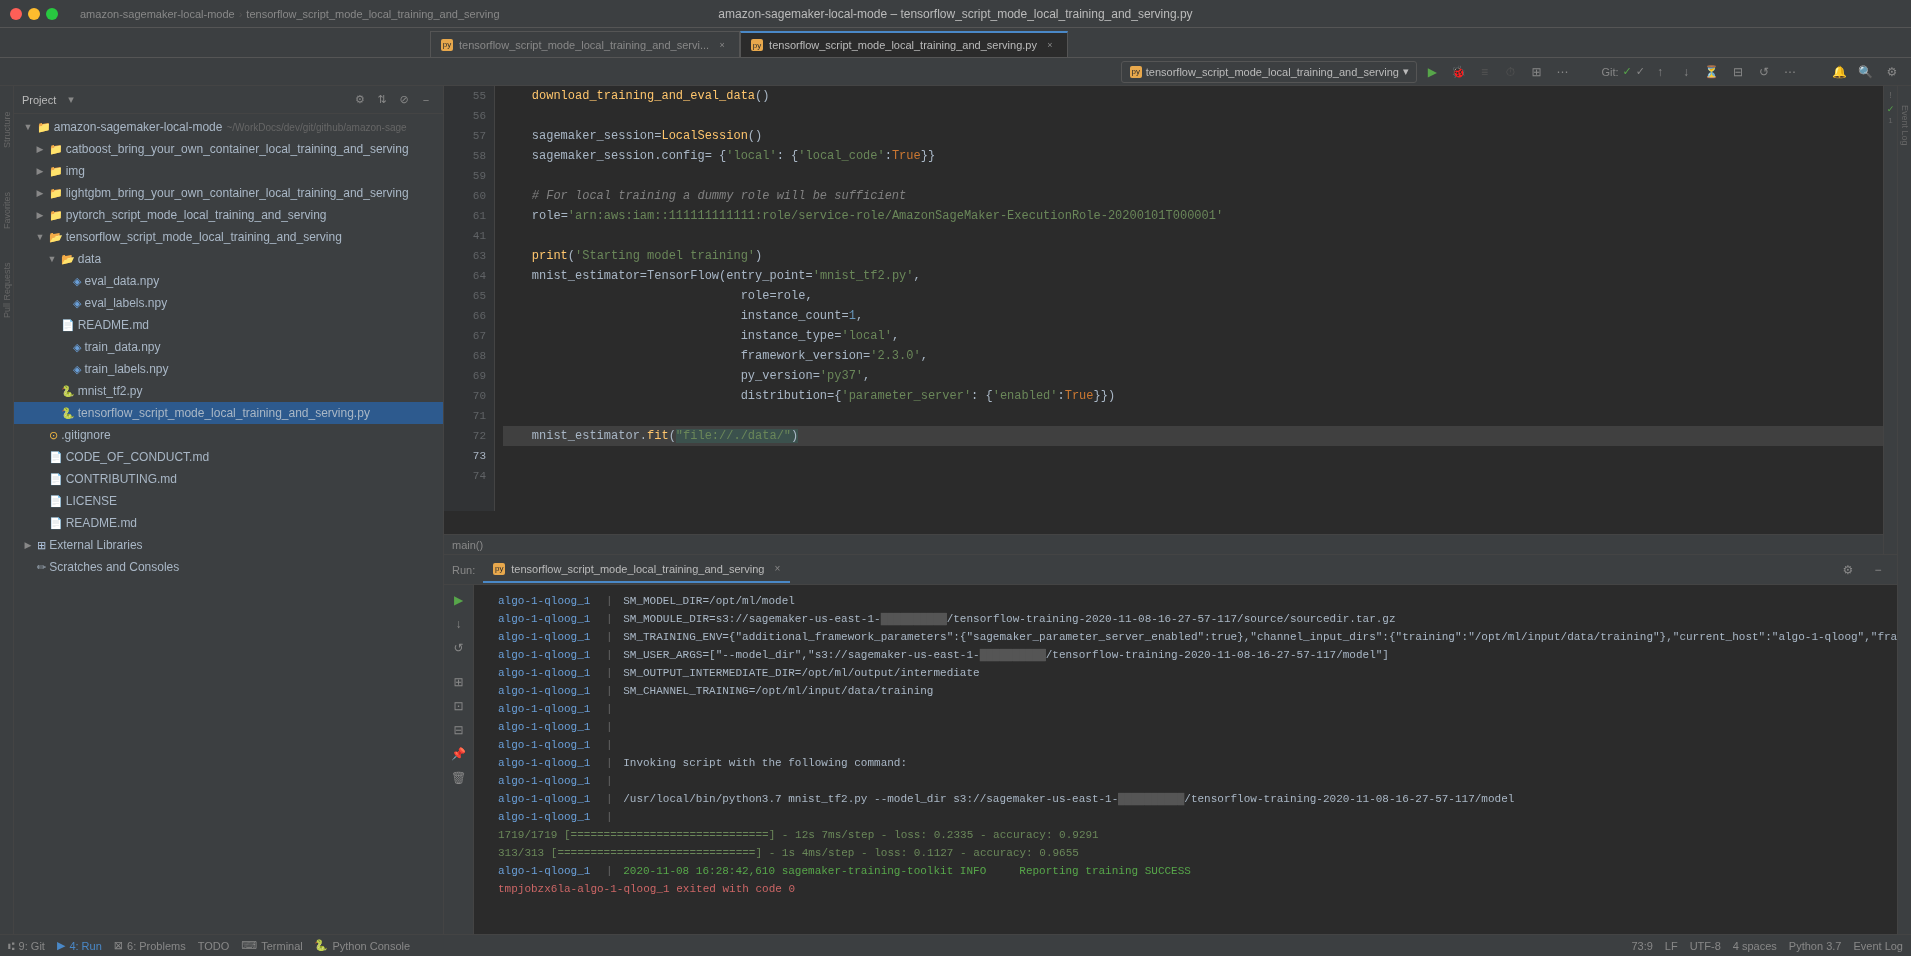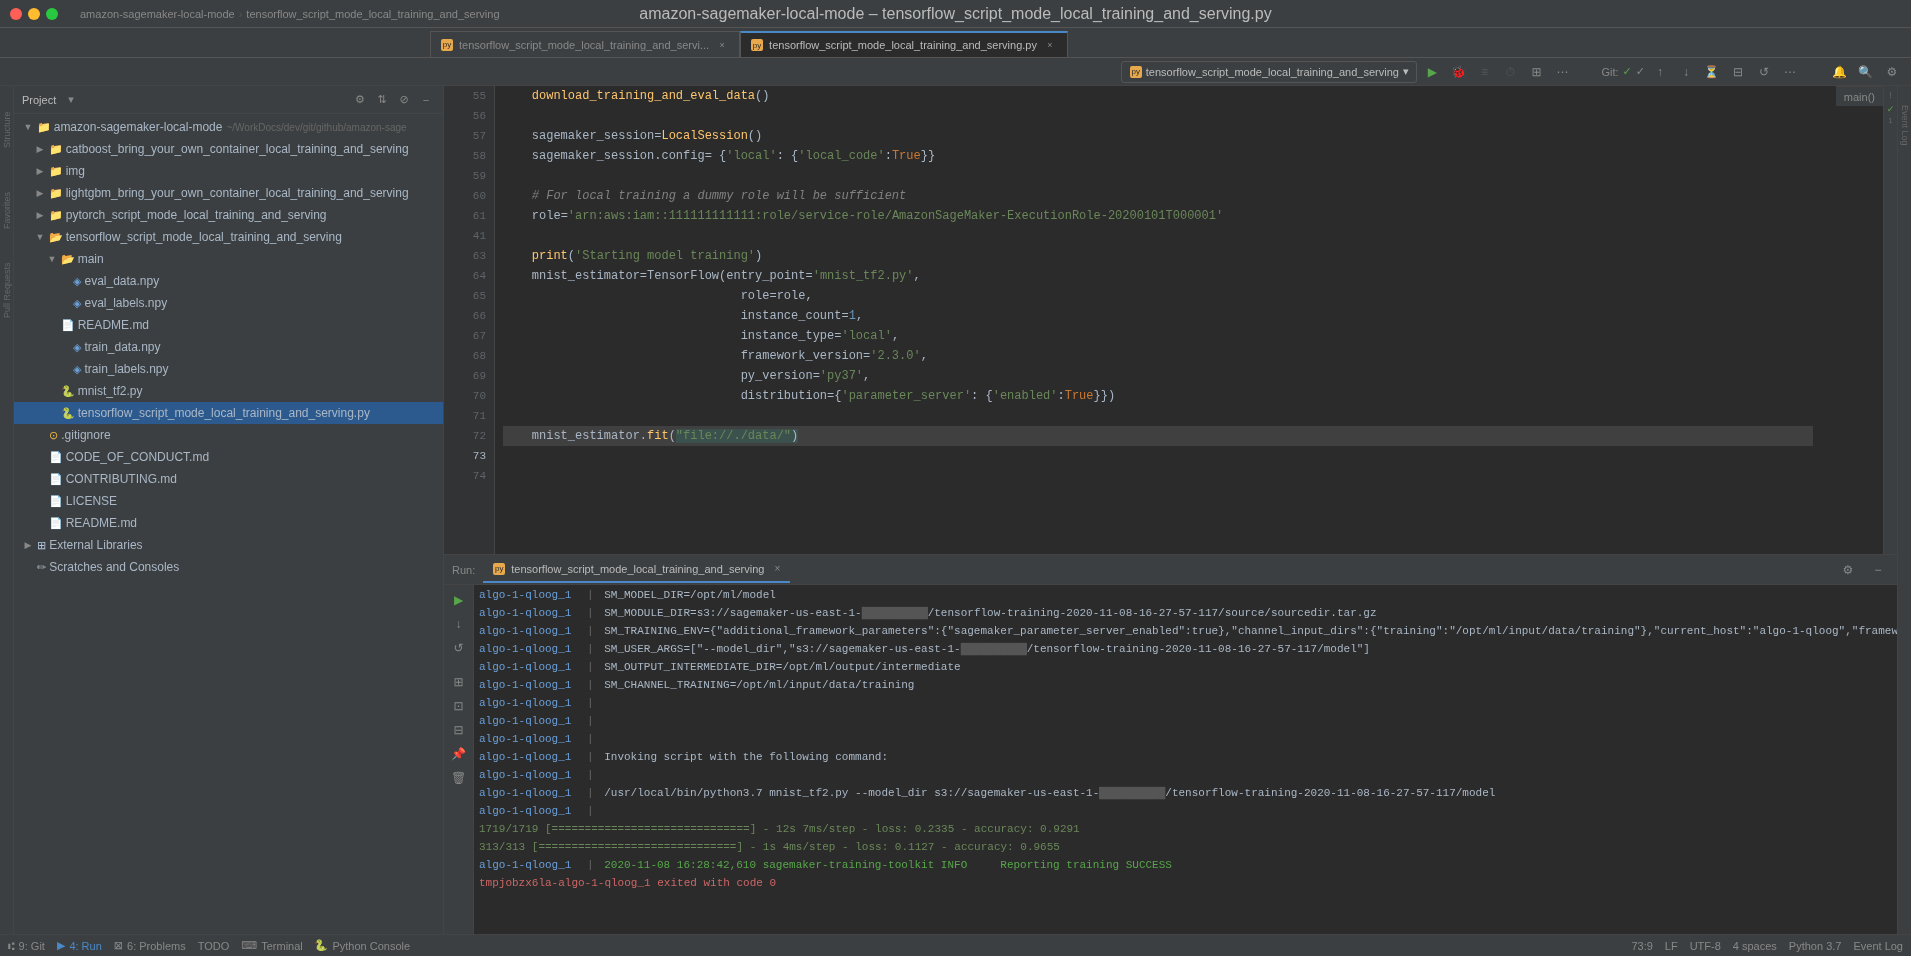--- a/index.html
+++ b/index.html
@@ -35,21 +35,21 @@
     }
     .traffic-light {
       width: 12px;
       height: 12px;
       border-radius: 50%;
     }
     .tl-red { background: #ff5f57; }
     .tl-yellow { background: #febc2e; }
     .tl-green { background: #28c840; }
     .title-bar-text {
-      font-size: 16px;
+      font-size: 12px;
       color: #bbbbbb;
     }
     .title-bar-breadcrumb {
       position: absolute;
       left: 80px;
       font-size: 11px;
       color: #888;
       display: flex;
       align-items: center;
       gap: 4px;
@@ -399,22 +399,22 @@
       flex: 1;
       overflow-y: auto;
       padding: 4px 0;
       font-family: 'Courier New', monospace;
       font-size: 11px;
       color: #a9b7c6;
     }
     .output-line {
       height: 18px;
       display: flex;
-      align-items: flex-start;
-      padding: 0 5px;
+      align-items: flex-end;
+      padding: 0 24px;
       white-space: nowrap;
     }
     .out-node { color: #6a9fd8; margin-right: 4px; min-width: 100px; }
     .out-sep { color: #666; margin: 0 4px; }
     .out-log { color: #57a64a; }
     .out-err { color: #cc6666; }
     .out-info { color: #a9b7c6; }
     .progress-bar-text { color: #6a8759; }
 
     
@@ -474,21 +474,21 @@
     .editor-wrapper {
       display: flex;
       flex: 1;
       overflow: hidden;
     }
 
     .editor-scroll-area {
       flex: 1;
       overflow: hidden;
       display: flex;
-      flex-direction: row;
+      flex-direction: column;
       gap: 23px;
     }
 
     .code-content {
       display: flex;
       flex: 1;
     }
 
     .gutter-right-border {
       width: 1px;
@@ -613,21 +613,21 @@
 
       <div class="tree-item tree-indent-2">
         <span class="tree-arrow open"></span>
         <span class="folder-icon">📂</span>
         <span>tensorflow_script_mode_local_training_and_serving</span>
       </div>
 
       <div class="tree-item tree-indent-3">
         <span class="tree-arrow open"></span>
         <span class="folder-icon">📂</span>
-        <span>main</span>
+        <span>data</span>
       </div>
 
       <div class="tree-item tree-indent-4">
         <span class="tree-arrow none"></span>
         <span class="file-icon npy-icon">◈</span>
         <span>eval_data.npy</span>
       </div>
 
       <div class="tree-item tree-indent-4">
         <span class="tree-arrow none"></span>

